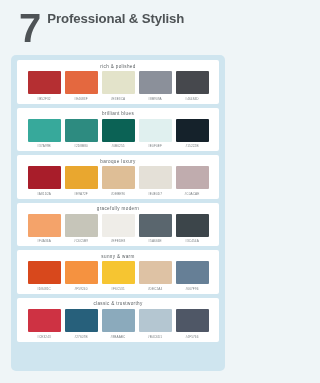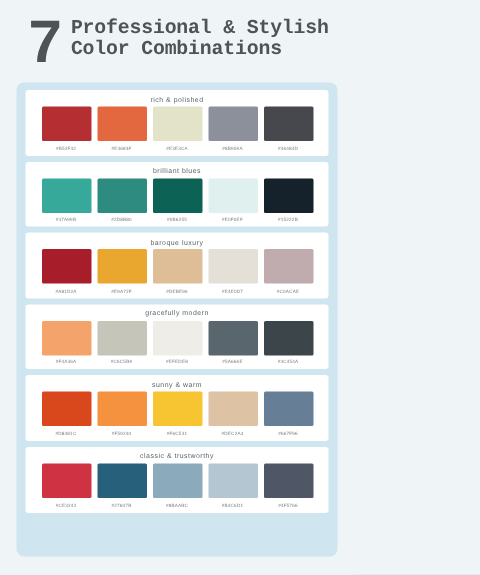--- a/index.html
+++ b/index.html
@@ -26,21 +26,20 @@
     letter-spacing:-1px;
     flex:0 0 auto;
   }
   .title-block {
     padding-top:3px;
     font-size:13.2px;
     line-height:14.4px;
     font-weight:700;
     color:#4e5356;
     letter-spacing:-0.1px;
-    font-family:Liberation Mono, monospace;
   }
 
   
   .card {
     position:absolute;
     left:11px;
     top:55px;
     width:214px;
     height:316px;
     background:#cfe5ef;
@@ -94,21 +93,20 @@
 </style>
 </head>
 <body>
 
 <div id="page">
 
   <div class="header">
     <div class="big-number">7</div>
     <div class="title-block">
       <div>Professional &amp; Stylish</div>
-      <div>Color Combinations</div>
     </div>
   </div>
 
   <div class="card" id="card">
       <div class="palette-row">
         <div class="row-label">rich &amp; polished</div>
         <div class="swatch-strip">
           <div class="swatch-cell">
             <div class="swatch" style="background: rgb(181, 47, 50);"></div>
             <div class="swatch-hex">#B52F32</div>

